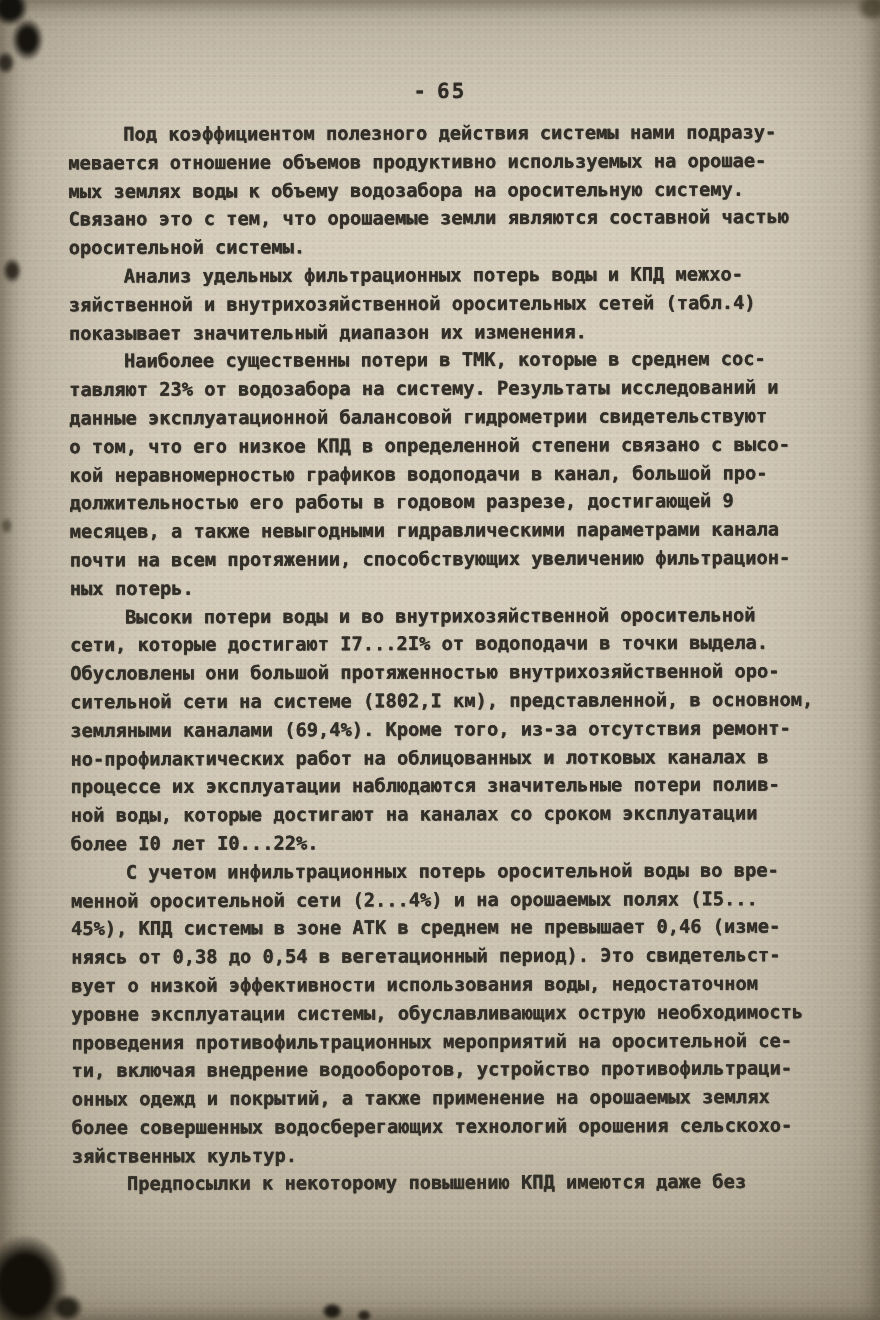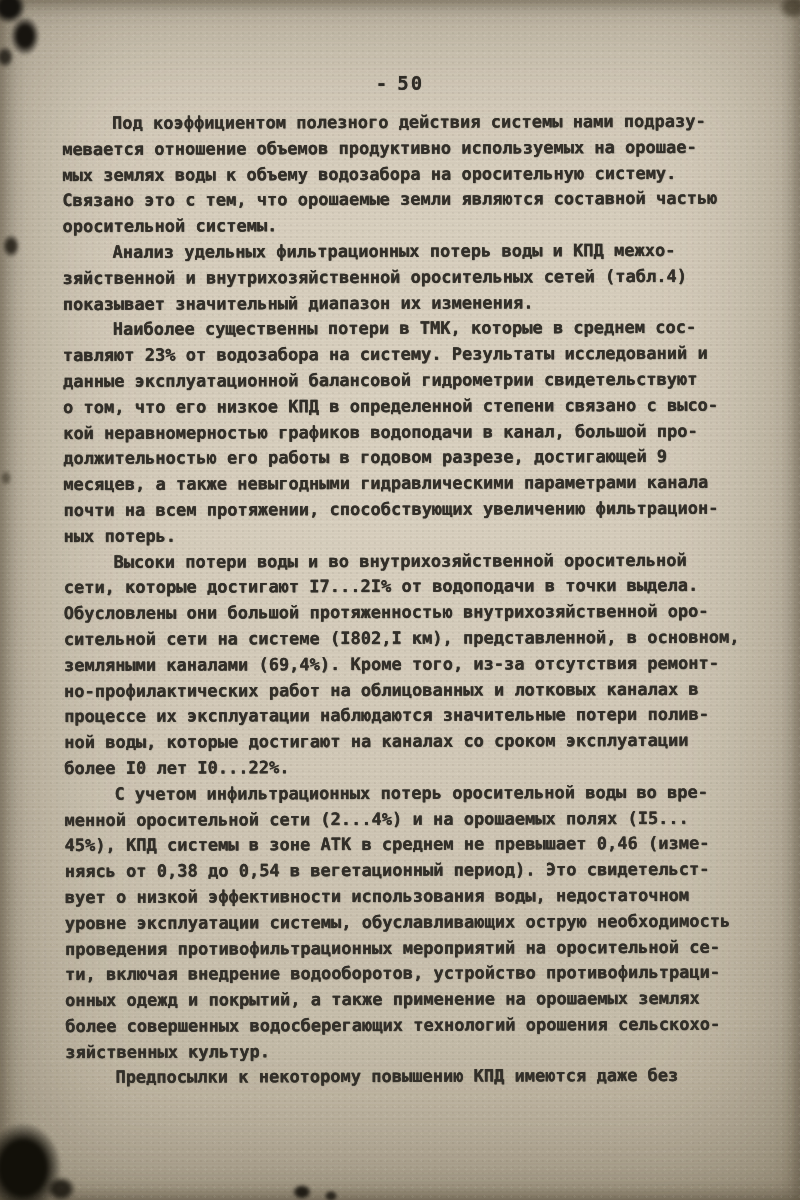--- a/index.html
+++ b/index.html
@@ -88,17 +88,17 @@
   <div class="blob b-tl3"></div>
   <div class="blob b-l1"></div>
   <div class="blob b-l2"></div>
   <div class="blob b-bl1"></div>
   <div class="blob b-bl2"></div>
   <div class="blob b-b1"></div>
   <div class="blob b-b2"></div>
   <div class="blob b-tr"></div>
 
   <div class="page-number">
-    <span class="dash">-</span><span>50</span>
+    <span class="dash">-</span><span>65</span>
   </div>
 
   <div class="text-block"><div class="para"><div class="line indent">Под коэффициентом полезного действия системы нами подразу-</div><div class="line">мевается отношение объемов продуктивно используемых на орошае-</div><div class="line">мых землях воды к объему водозабора на оросительную систему.</div><div class="line">Связано это с тем, что орошаемые земли являются составной частью</div><div class="line">оросительной системы.</div></div><div class="para"><div class="line indent">Анализ удельных фильтрационных потерь воды и КПД межхо-</div><div class="line">зяйственной и внутрихозяйственной оросительных сетей (табл.4)</div><div class="line">показывает значительный диапазон их изменения.</div></div><div class="para"><div class="line indent">Наиболее существенны потери в ТМК, которые в среднем сос-</div><div class="line">тавляют 23% от водозабора на систему. Результаты исследований и</div><div class="line">данные эксплуатационной балансовой гидрометрии свидетельствуют</div><div class="line">о том, что его низкое КПД в определенной степени связано с высо-</div><div class="line">кой неравномерностью графиков водоподачи в канал, большой про-</div><div class="line">должительностью его работы в годовом разрезе, достигающей 9</div><div class="line">месяцев, а также невыгодными гидравлическими параметрами канала</div><div class="line">почти на всем протяжении, способствующих увеличению фильтрацион-</div><div class="line">ных потерь.</div></div><div class="para"><div class="line indent">Высоки потери воды и во внутрихозяйственной оросительной</div><div class="line">сети, которые достигают I7...2I% от водоподачи в точки выдела.</div><div class="line">Обусловлены они большой протяженностью внутрихозяйственной оро-</div><div class="line">сительной сети на системе (I802,I км), представленной, в основном,</div><div class="line">земляными каналами (69,4%). Кроме того, из-за отсутствия ремонт-</div><div class="line">но-профилактических работ на облицованных и лотковых каналах в</div><div class="line">процессе их эксплуатации наблюдаются значительные потери полив-</div><div class="line">ной воды, которые достигают на каналах со сроком эксплуатации</div><div class="line">более I0 лет I0...22%.</div></div><div class="para"><div class="line indent">С учетом инфильтрационных потерь оросительной воды во вре-</div><div class="line">менной оросительной сети (2...4%) и на орошаемых полях (I5...</div><div class="line">45%), КПД системы в зоне АТК в среднем не превышает 0,46 (изме-</div><div class="line">няясь от 0,38 до 0,54 в вегетационный период). Это свидетельст-</div><div class="line">вует о низкой эффективности использования воды, недостаточном</div><div class="line">уровне эксплуатации системы, обуславливающих острую необходимость</div><div class="line">проведения противофильтрационных мероприятий на оросительной се-</div><div class="line">ти, включая внедрение водооборотов, устройство противофильтраци-</div><div class="line">онных одежд и покрытий, а также применение на орошаемых землях</div><div class="line">более совершенных водосберегающих технологий орошения сельскохо-</div><div class="line">зяйственных культур.</div></div><div class="para"><div class="line indent">Предпосылки к некоторому повышению КПД имеются даже без</div></div></div>
 </div>
 
 </body></html>

